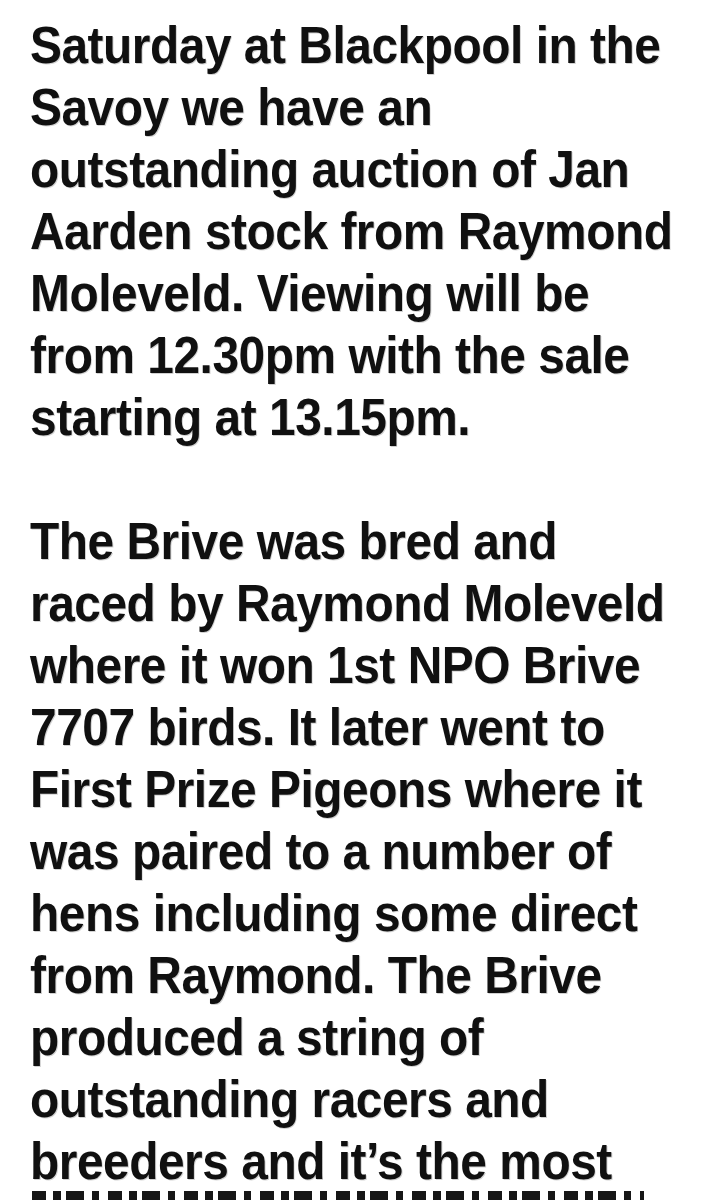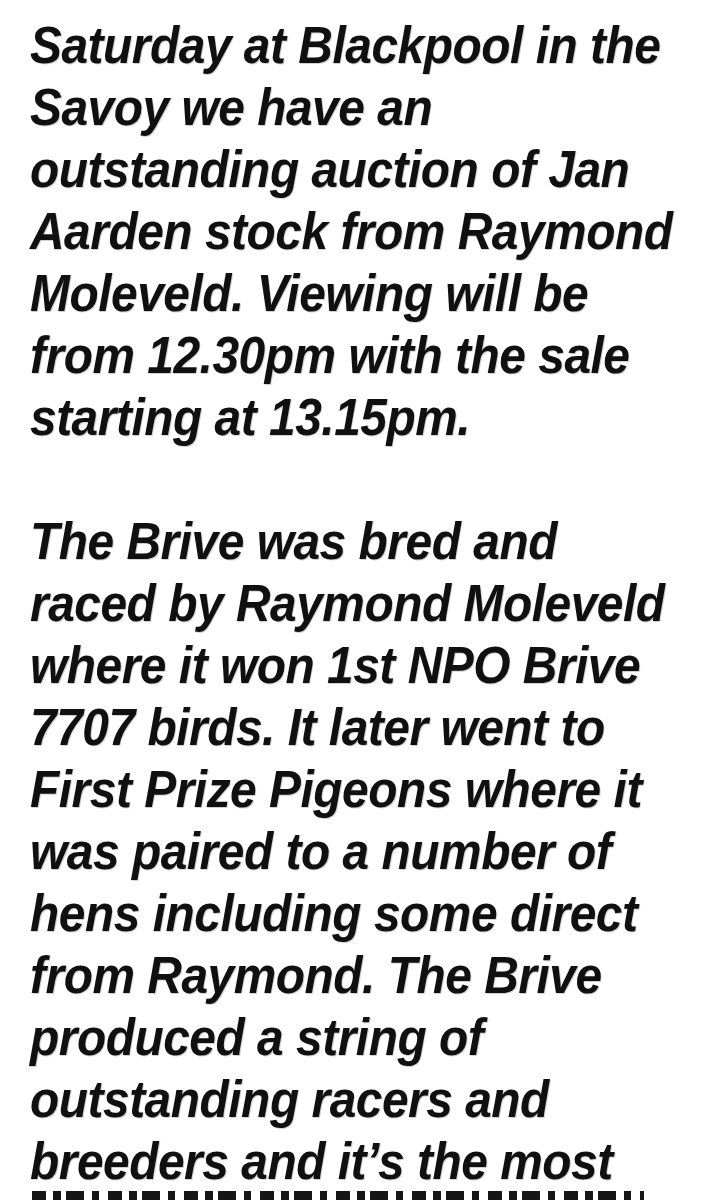--- a/index.html
+++ b/index.html
@@ -12,21 +12,20 @@
     overflow: hidden;
     background: #ffffff;
   }
   .page {
     position: relative;
     width: 702px;
     height: 1200px;
     background: #ffffff;
     box-sizing: border-box;
     padding: 14px 16px 0 30px;
-    font-style: italic;
   }
   .para {
     transform: scaleX(0.92);
     transform-origin: 0 0;
   }
   .para-2 {
     margin-top: 62px;
   }
   .line {
     font-family: "Liberation Sans", "DejaVu Sans", sans-serif;

